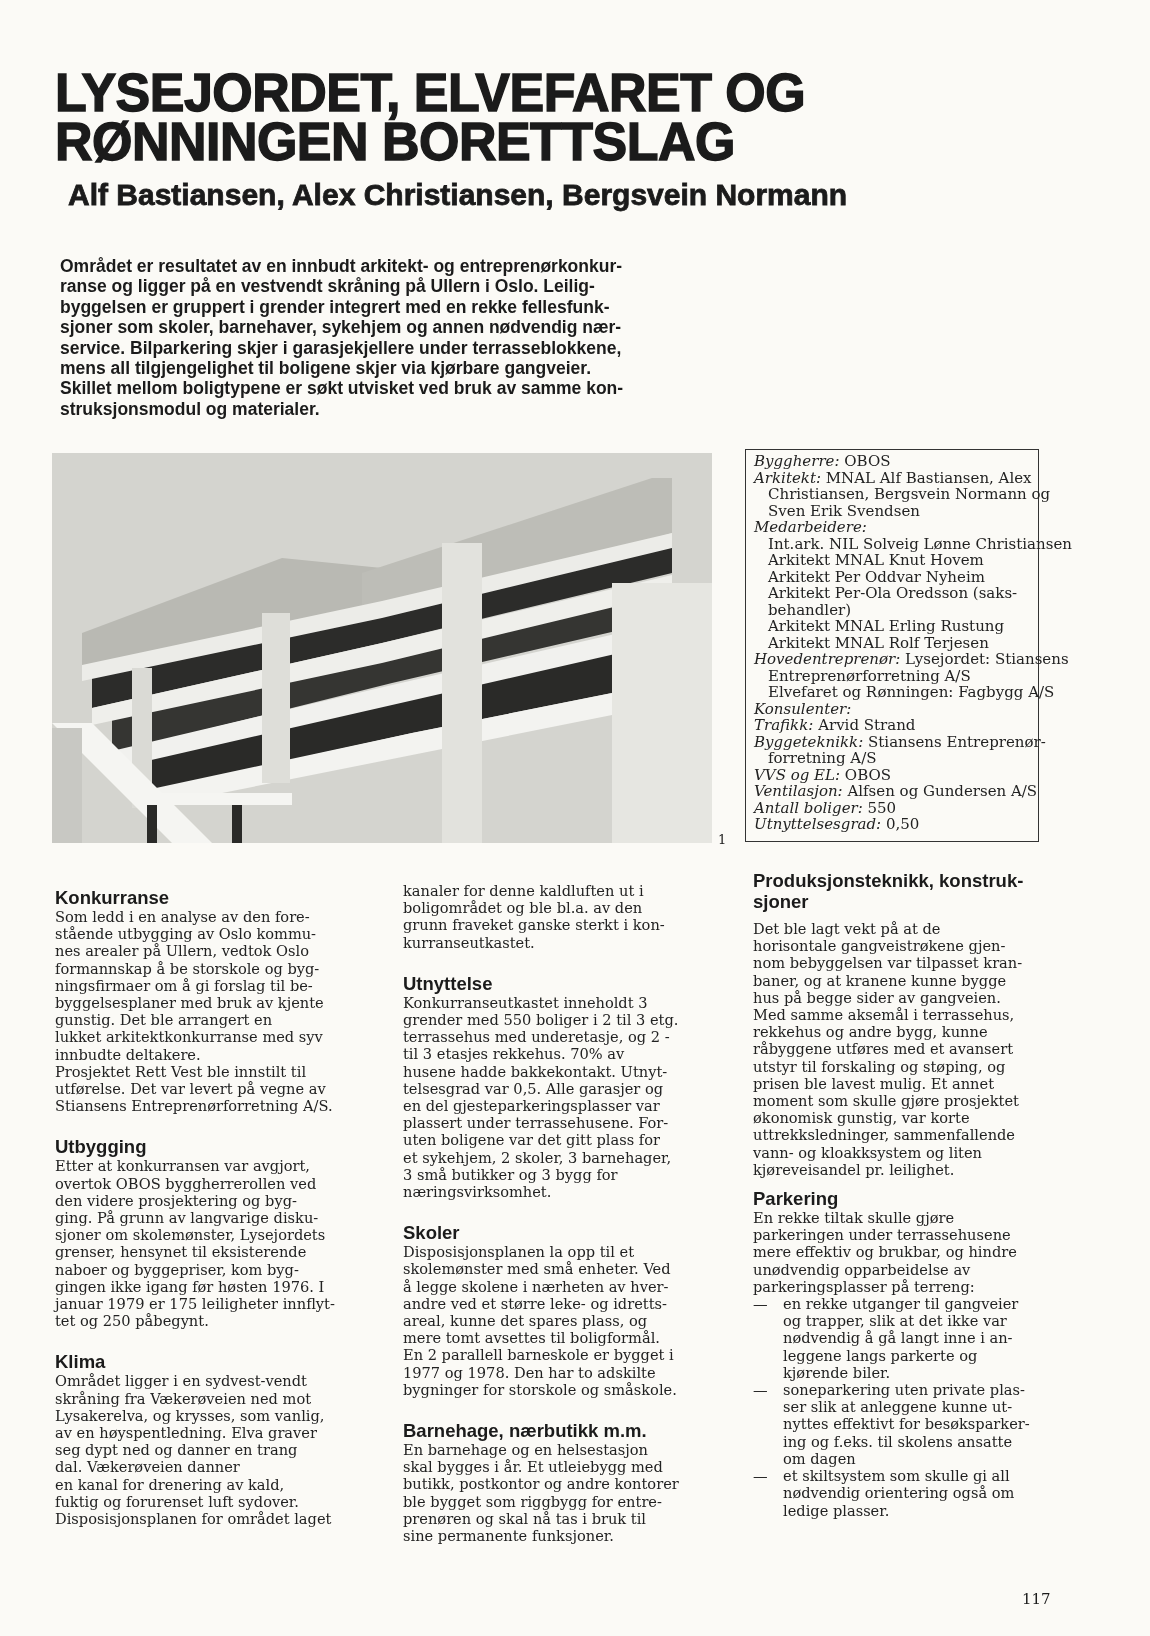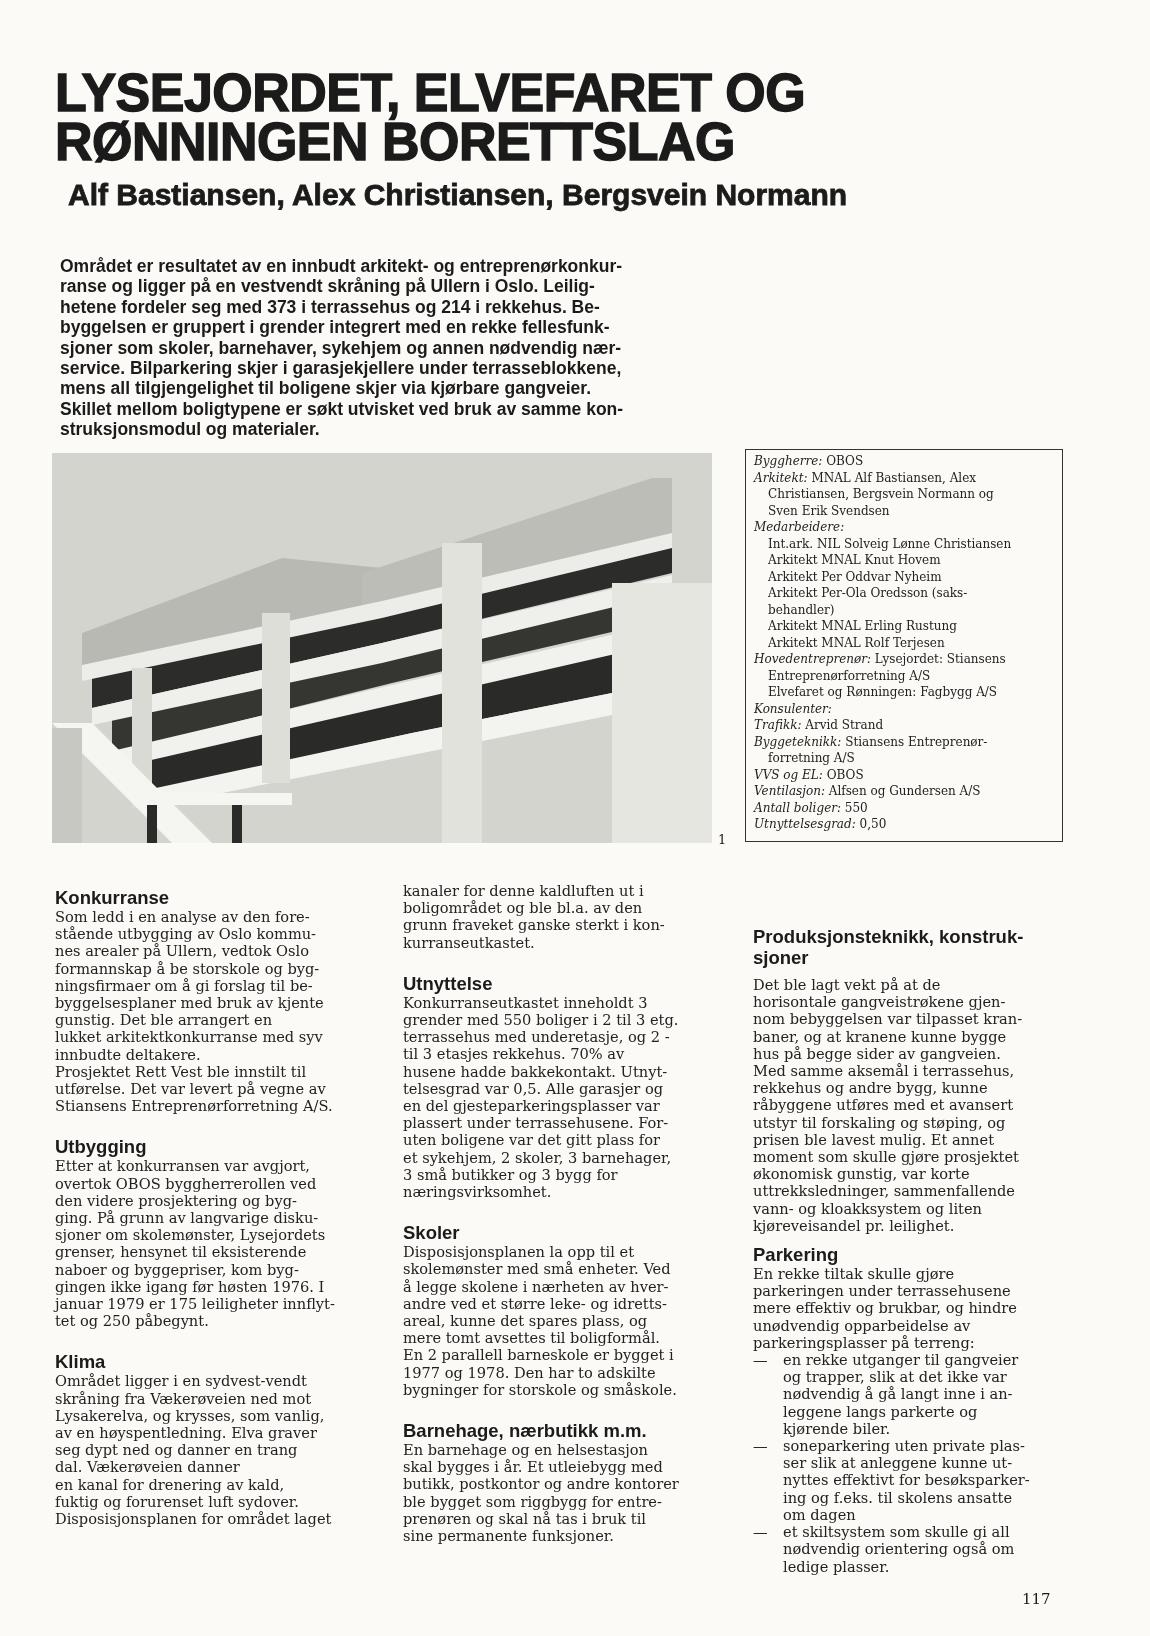--- a/index.html
+++ b/index.html
@@ -29,23 +29,23 @@
   .photo {
     position: absolute; left: 52px; top: 453px; width: 660px; height: 390px;
     background: linear-gradient(180deg, #d9d9d5 0%, #cfcfca 100%);
     overflow: hidden;
   }
   .photo svg { width: 100%; height: 100%; display: block; }
   .fig-num {
     position: absolute; left: 718px; top: 832px; font-size: 13px;
   }
   .infobox {
-    position: absolute; left: 745px; top: 449px; width: 318px; height: 393px;
+    position: absolute; left: 745px; top: 449px; width: 294px; height: 393px;
     border: 1.5px solid #333; padding: 3px 0 0 8px; box-sizing: border-box;
-    font-size: 12px; line-height: 16.5px; font-family: "DejaVu Serif", serif;
+    font-size: 15px; line-height: 16.5px; font-family: "DejaVu Serif", serif;
     font-weight: 300; color: #222;
   }
   .infobox .row { white-space: nowrap; }
   .infobox .ind { padding-left: 14px; }
   .infobox em { font-style: italic; }
   .col {
     position: absolute; width: 320px;
     font-size: 14.6px; line-height: 17.2px; color: #222; margin-top: 14px;
   }
   .col .line { display: block; white-space: nowrap; }
@@ -69,21 +69,20 @@
   <div>RØNNINGEN BORETTSLAG</div>
 </div>
 
 <div class="authors">
   <div>Alf Bastiansen, Alex Christiansen, Bergsvein Normann</div>
 </div>
 
 <div class="lead" id="lead">
     <span>Området er resultatet av en innbudt arkitekt- og entreprenørkonkur-</span>
     <span>ranse og ligger på en vestvendt skråning på Ullern i Oslo. Leilig-</span>
-    <span>hetene fordeler seg med 373 i terrassehus og 214 i rekkehus. Be-</span>
     <span>byggelsen er gruppert i grender integrert med en rekke fellesfunk-</span>
     <span>sjoner som skoler, barnehaver, sykehjem og annen nødvendig nær-</span>
     <span>service. Bilparkering skjer i garasjekjellere under terrasseblokkene,</span>
     <span>mens all tilgjengelighet til boligene skjer via kjørbare gangveier.</span>
     <span>Skillet mellom boligtypene er søkt utvisket ved bruk av samme kon-</span>
     <span>struksjonsmodul og materialer.</span>
   </div>
 
 <div class="photo">
   <svg viewBox="0 0 660 390" preserveAspectRatio="none">
@@ -211,21 +210,21 @@
     <span class="line">bygninger for storskole og småskole.</span>
     <div class="gap"></div>
     <h3>Barnehage, nærbutikk m.m.</h3>
     <span class="line">En barnehage og en helsestasjon</span>
     <span class="line">skal bygges i år. Et utleiebygg med</span>
     <span class="line">butikk, postkontor og andre kontorer</span>
     <span class="line">ble bygget som riggbygg for entre-</span>
     <span class="line">prenøren og skal nå tas i bruk til</span>
     <span class="line">sine permanente funksjoner.</span>
   </div>
-<div class="col" id="col3" style="left:753px; top:912px;">
+<div class="col" id="col3" style="left:753px; top:856px;">
     <h3>Produksjonsteknikk, konstruk-</h3>
     <h3>sjoner</h3>
     <div class="gap" style="height: 8px;"></div>
     <span class="line">Det ble lagt vekt på at de</span>
     <span class="line">horisontale gangveistrøkene gjen-</span>
     <span class="line">nom bebyggelsen var tilpasset kran-</span>
     <span class="line">baner, og at kranene kunne bygge</span>
     <span class="line">hus på begge sider av gangveien.</span>
     <span class="line">Med samme aksemål i terrassehus,</span>
     <span class="line">rekkehus og andre bygg, kunne</span>

